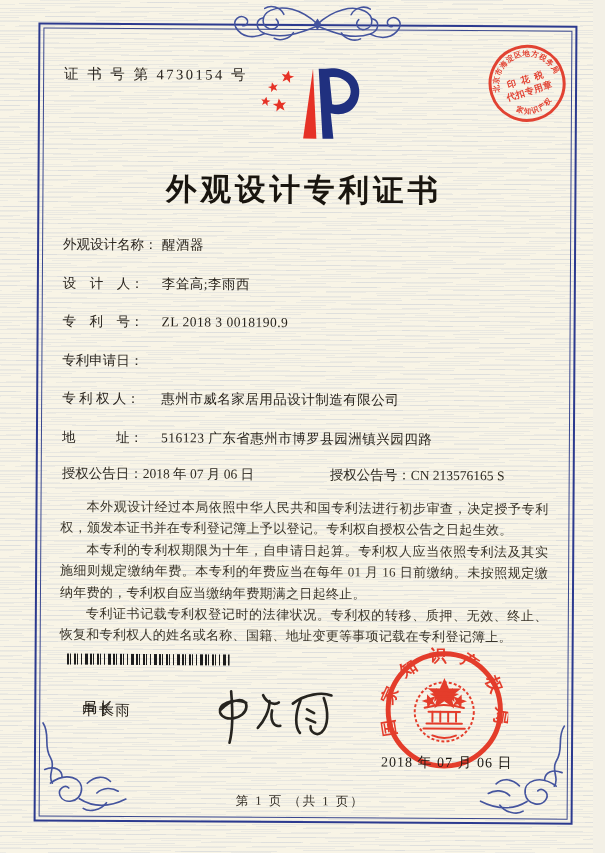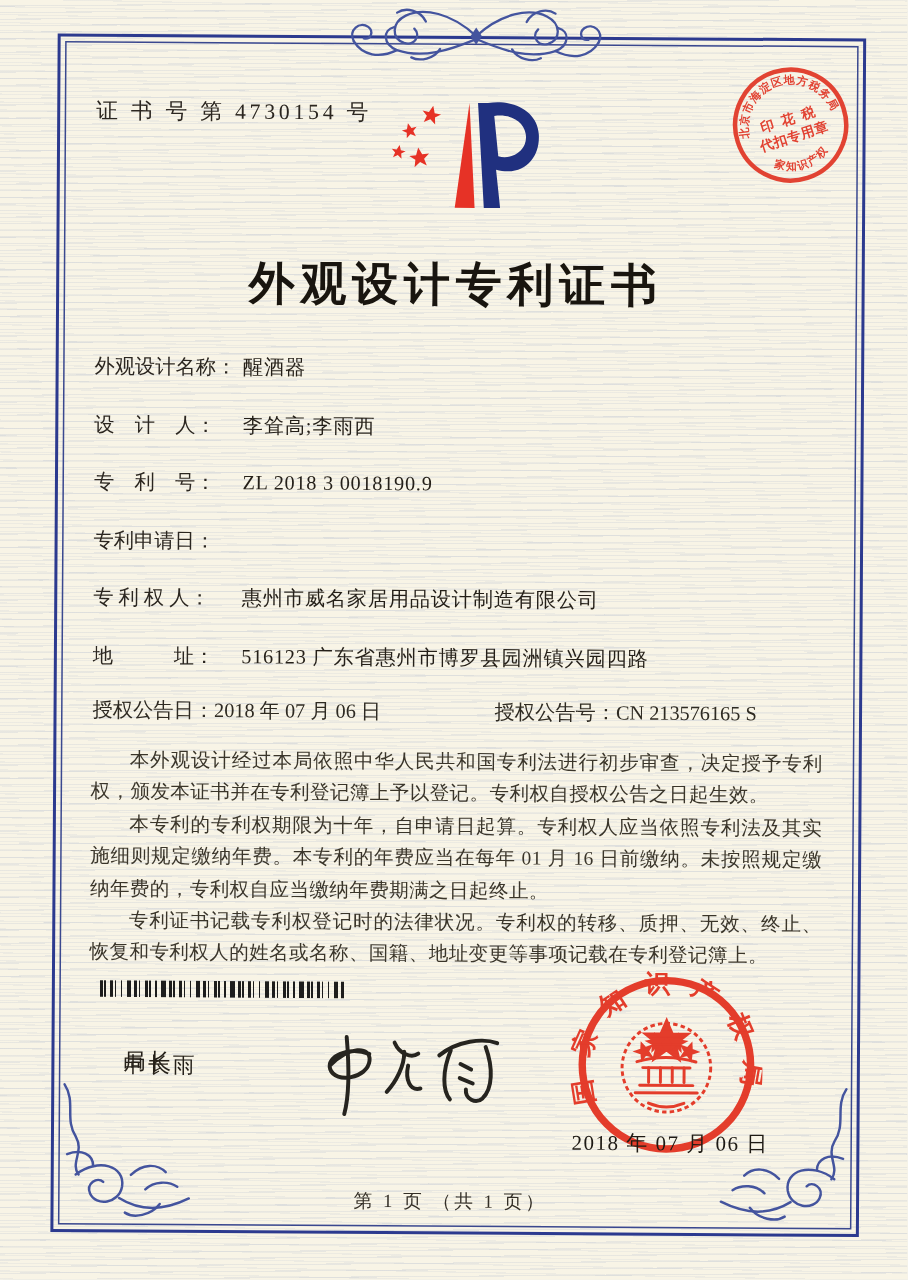--- a/index.html
+++ b/index.html
@@ -1,17 +1,17 @@
 <!DOCTYPE html>
 <html><head>
 <meta charset="utf-8">
 <style>
   html,body{margin:0;padding:0;background:#f3f0e6;}
   .paper{position:relative;width:593px;height:853px;overflow:hidden;background:#fbfaf4;
-         font-family:"Liberation Serif","DejaVu Serif",serif;color:#2e2a22;padding-left:12px;}
+         font-family:"Liberation Serif","DejaVu Serif",serif;color:#2e2a22;}
   .sheet{position:absolute;inset:-12px;transform:rotate(.35deg);
          background:
            repeating-linear-gradient(179.2deg, rgba(145,160,195,.16) 0 .8px, rgba(0,0,0,0) .8px 4.4px),
            repeating-linear-gradient(180.8deg, rgba(145,160,195,.11) 0 .8px, rgba(0,0,0,0) .8px 5.3px),
            #f8f4e6;}
   .inner{position:absolute;left:12px;top:12px;width:605px;height:853px;}
   .frame-outer{position:absolute;top:24px;left:36px;right:30px;bottom:30px;border:2.4px solid #2c3a8f;}
   .frame-inner{position:absolute;top:29px;left:41px;right:35px;bottom:35px;border:1px solid #3a488f;}
   .certno{position:absolute;left:62px;top:66px;font-size:14.5px;letter-spacing:2.5px;color:#2b2620;}
   .title{position:absolute;left:0;right:0;top:170px;text-align:center;font-size:30.5px;

